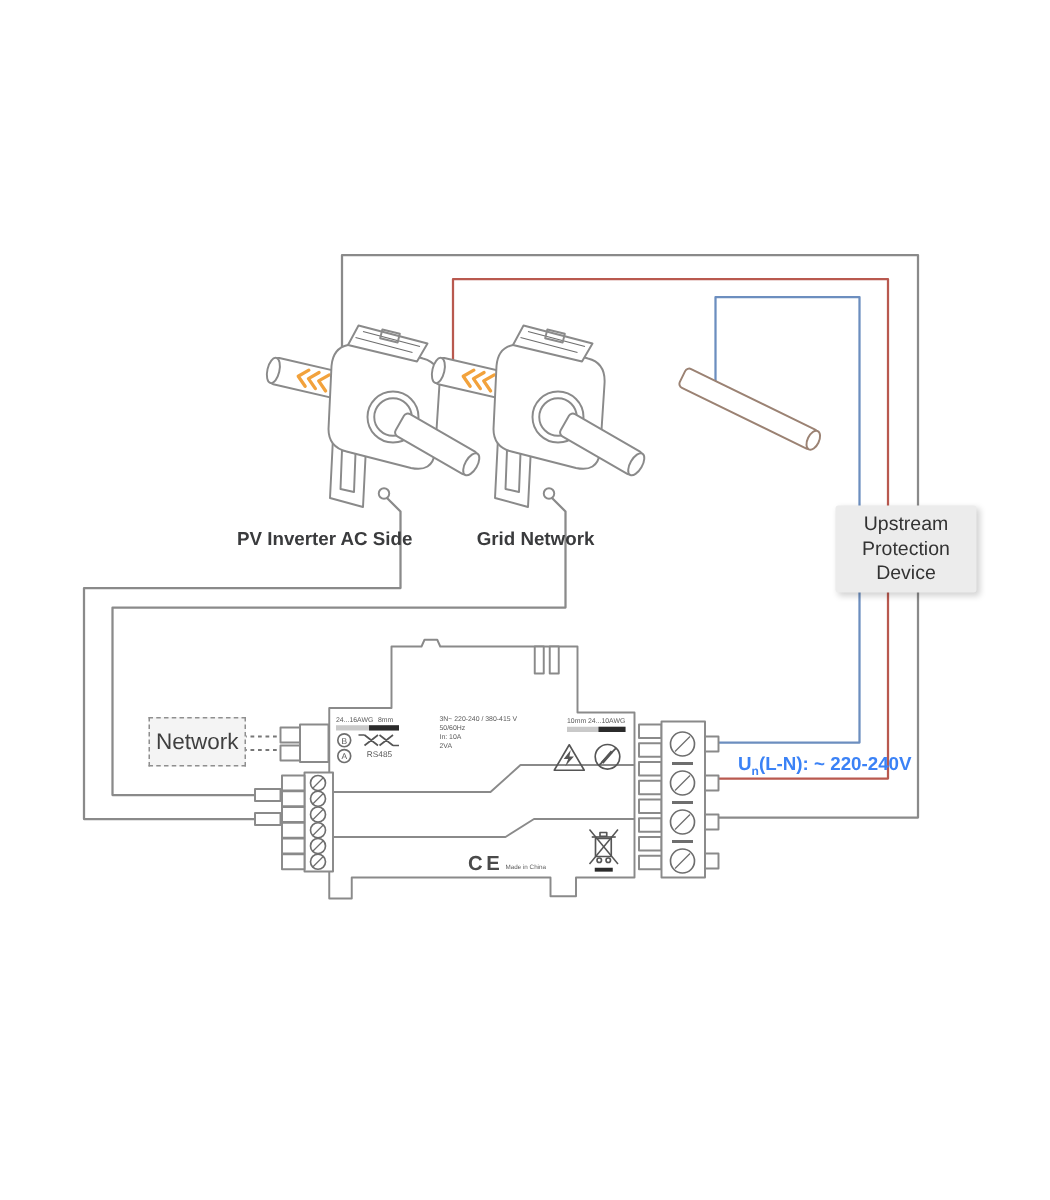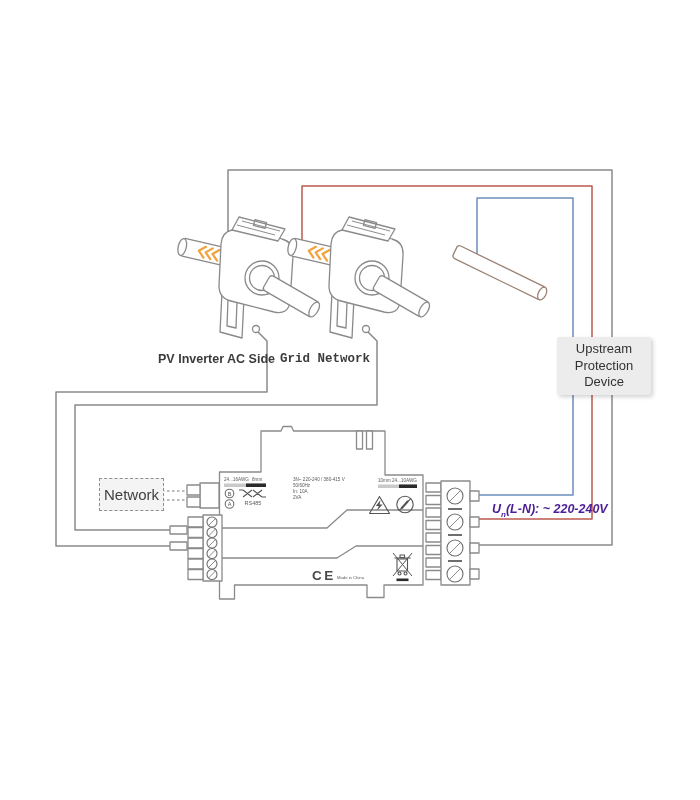--- a/index.html
+++ b/index.html
@@ -25,21 +25,21 @@
   .screw{fill:#fff;stroke:#6e6e6e;stroke-width:1.1;}
   .lbl{position:absolute;color:var(--text-dark);font-weight:700;font-size:12.5px;text-align:center;}
   .upstream-box{position:absolute;left:557px;top:337px;width:94px;height:58px;
     background:var(--box-fill);box-shadow:2px 2px 4px rgba(0,0,0,.18);border-radius:2px;
     display:flex;align-items:center;justify-content:flex-start;text-align:center;
     font-size:13px;line-height:1.3;color:#333;}
   .master-box{position:absolute;left:99px;top:478px;width:63px;height:31px;
     background:#f4f4f4;border:1.4px dashed #8f8f8f;
     display:flex;align-items:center;justify-content:center;
     font-size:15px;color:#3f3f3f;}
-  .voltage{position:absolute;left:492px;top:502px;font-size:12.5px;font-weight:700;color:#4c1d95;font-style:italic;}
+  .voltage{position:absolute;left:492px;top:502px;font-size:12.5px;font-weight:700;color:#3b82f6;}
   .voltage sub{font-size:8px;font-weight:700;}
 </style>
 </head>
 <body>
 
 <div class="stage">
 
 <svg width="700" height="800" viewBox="0 0 700 800">
 
   <defs>
@@ -226,21 +226,21 @@
       <circle cx="405.5" cy="573.5" r="1.5" class="icon-stroke" stroke-width="0.9"></circle>
       <line x1="393" y1="553" x2="412" y2="576" stroke="#555" stroke-width="1"></line>
       <line x1="412" y1="553" x2="393" y2="576" stroke="#555" stroke-width="1"></line>
       <rect x="396.5" y="578.5" width="12" height="2.6" fill="#2b2b2b"></rect>
     </g>
   </g>
 </svg>
 
 <div class="lbl" style="left:154px;top:352px;width:125px;">PV Inverter AC Side</div>
 
-<div class="lbl" style="left:270px;top:352px;width:110px;font-family:Liberation Mono, monospace;">Grid Network</div>
+<div class="lbl" style="left:302px;top:352px;width:110px;">Grid Network</div>
 
 <div class="upstream-box">
   <span>Upstream Protection Device</span>
 </div>
 
 <div class="master-box">
   <span>Network</span>
 </div>
 
 <div class="voltage">

